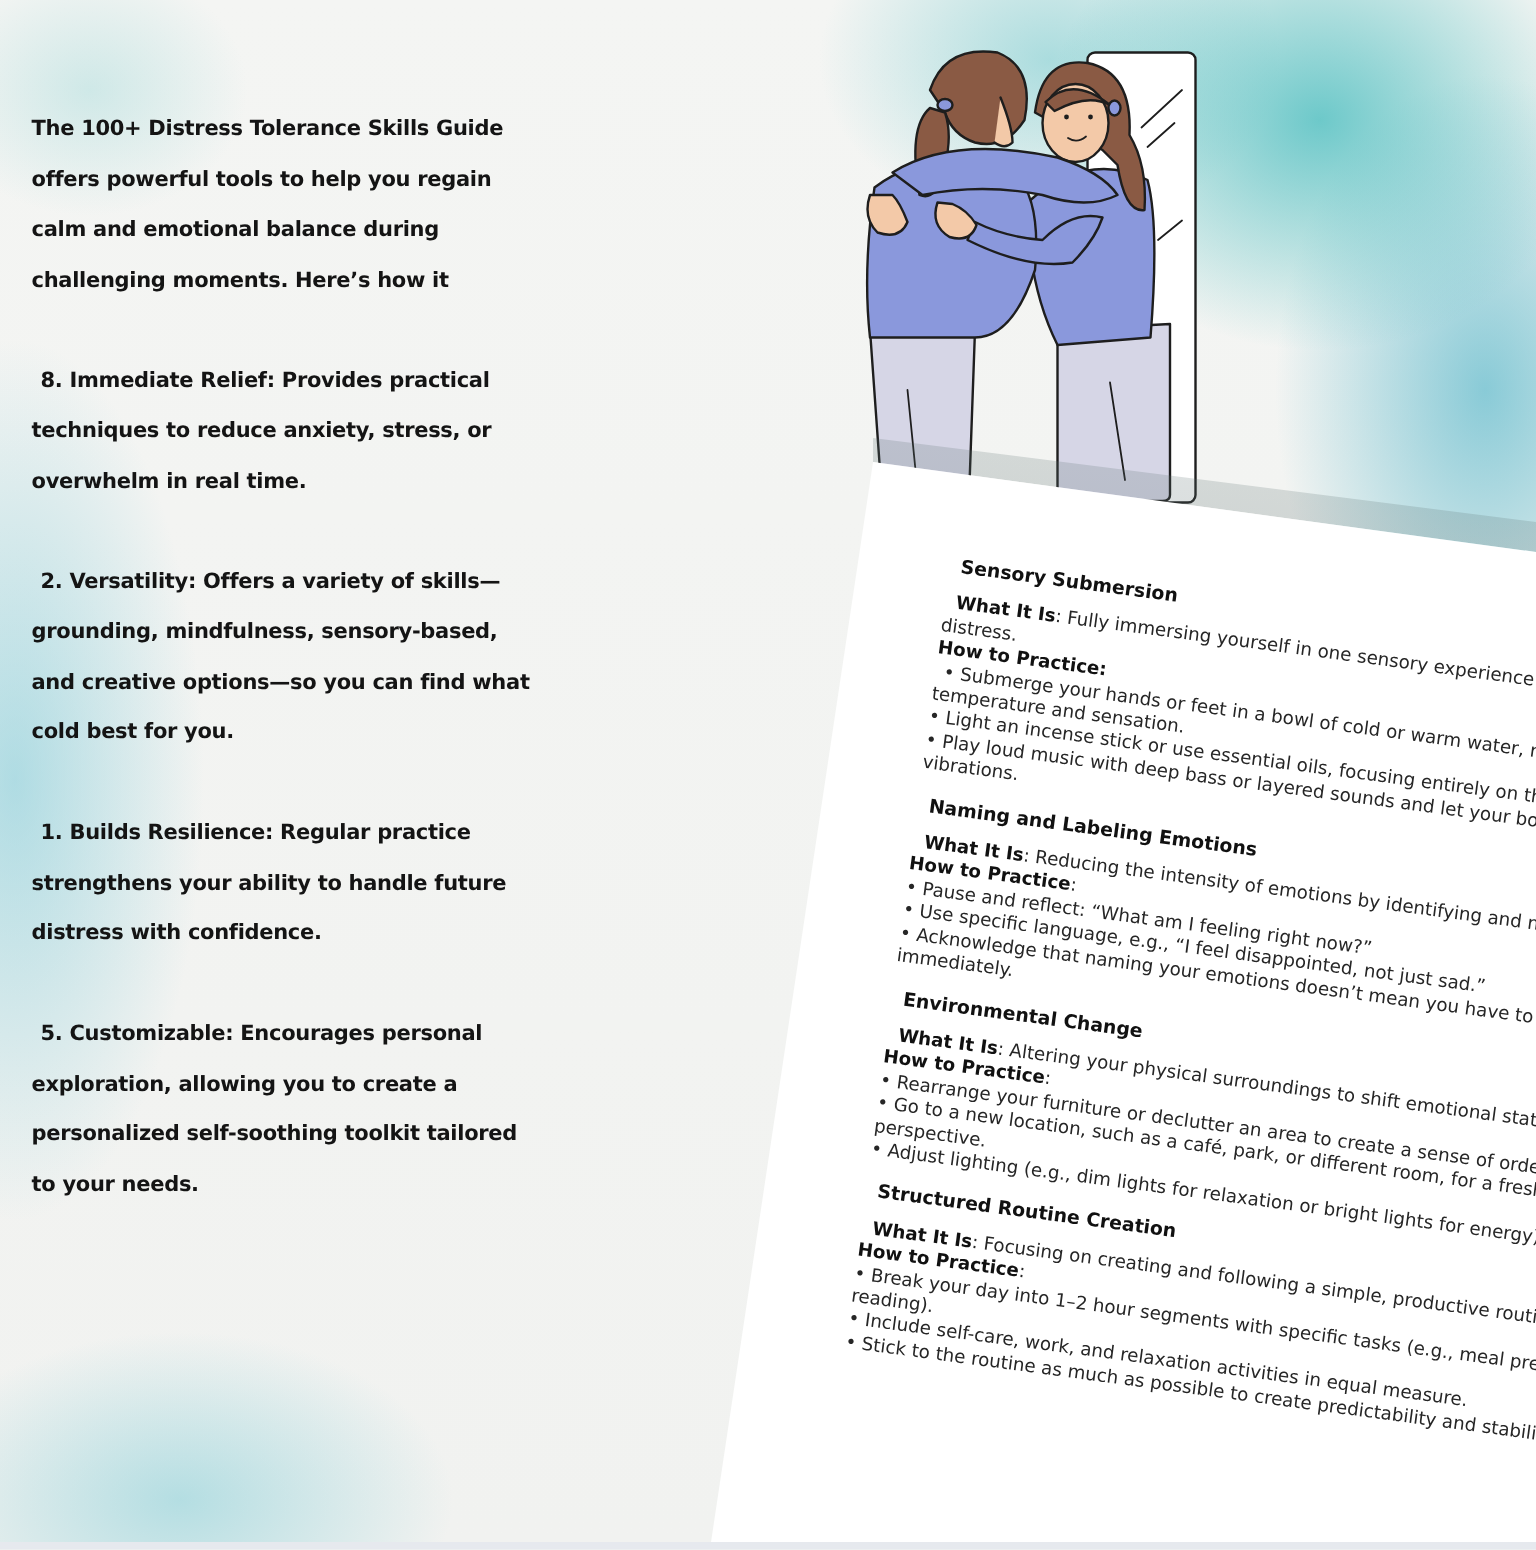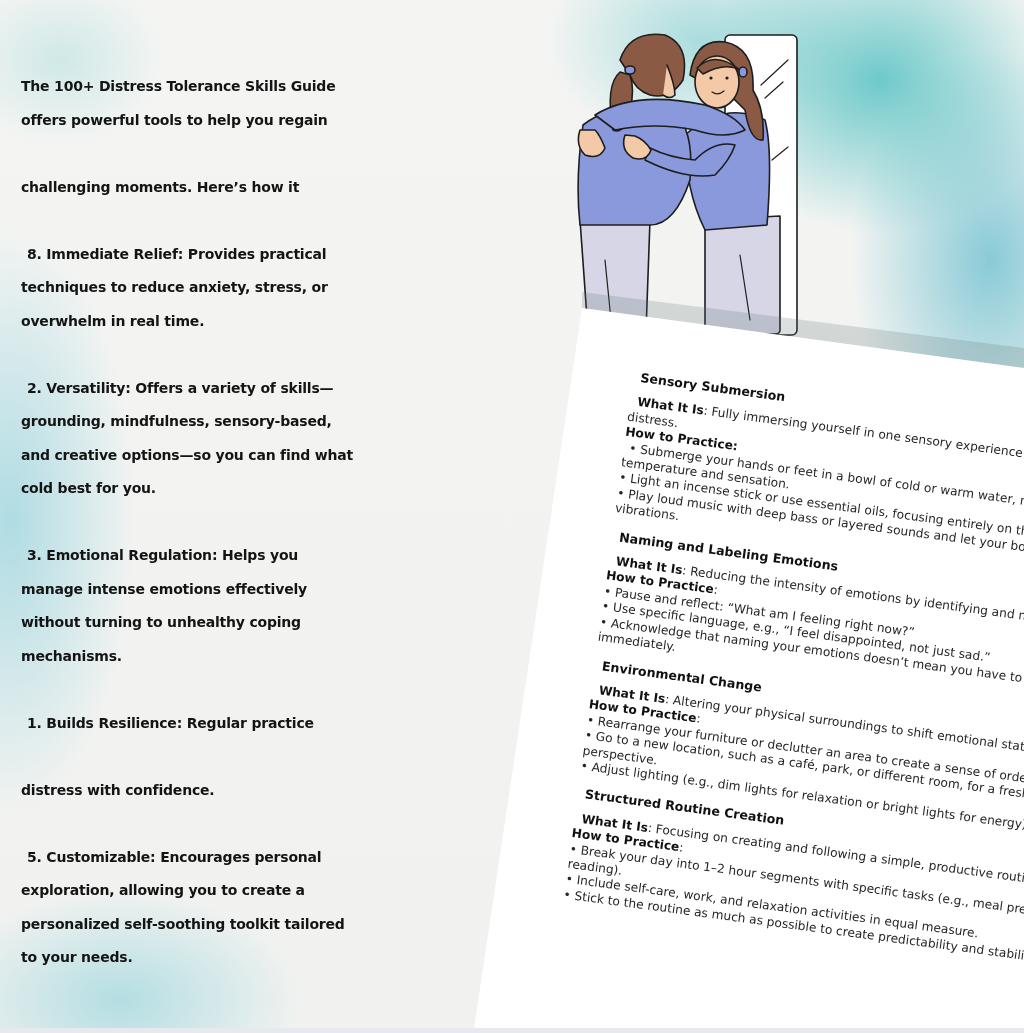--- a/index.html
+++ b/index.html
@@ -73,47 +73,41 @@
 </head>
 <body>
 
 <div class="canvas"></div>
 <div class="bottom-strip"></div>
 
 <div class="intro">
   <p>
     <span>The 100+ Distress Tolerance Skills Guide</span><br>
     <span>offers powerful tools to help you regain</span><br>
-    <br>
+    <span>calm and emotional balance during</span><br>
     <span>challenging moments. Here’s how it</span><br>
   </p>
 
   <p class="benefit">
     <span class="lead">8. Immediate Relief: Provides practical</span><br>
     <span>techniques to reduce anxiety, stress, or</span><br>
     <span>overwhelm in real time.</span>
   </p>
 
   <p class="benefit">
     <span class="lead">2. Versatility: Offers a variety of skills—</span><br>
     <span>grounding, mindfulness, sensory-based,</span><br>
     <span>and creative options—so you can find what</span><br>
     <span>cold best for you.</span>
   </p>
 
-  <p class="benefit">
-    <span class="lead">3. Emotional Regulation: Helps you</span><br>
-    <span>manage intense emotions effectively</span><br>
-    <span>without turning to unhealthy coping</span><br>
-    <span>mechanisms.</span>
-  </p>
 
   <p class="benefit">
     <span class="lead">1. Builds Resilience: Regular practice</span><br>
-    <br>
+    <span>strengthens your ability to handle future</span><br>
     <span>distress with confidence.</span>
   </p>
 
   <p class="benefit">
     <span class="lead">5. Customizable: Encourages personal</span><br>
     <span>exploration, allowing you to create a</span><br>
     <span>personalized self-soothing toolkit tailored</span><br>
     <span>to your needs.</span>
   </p>
 </div>

